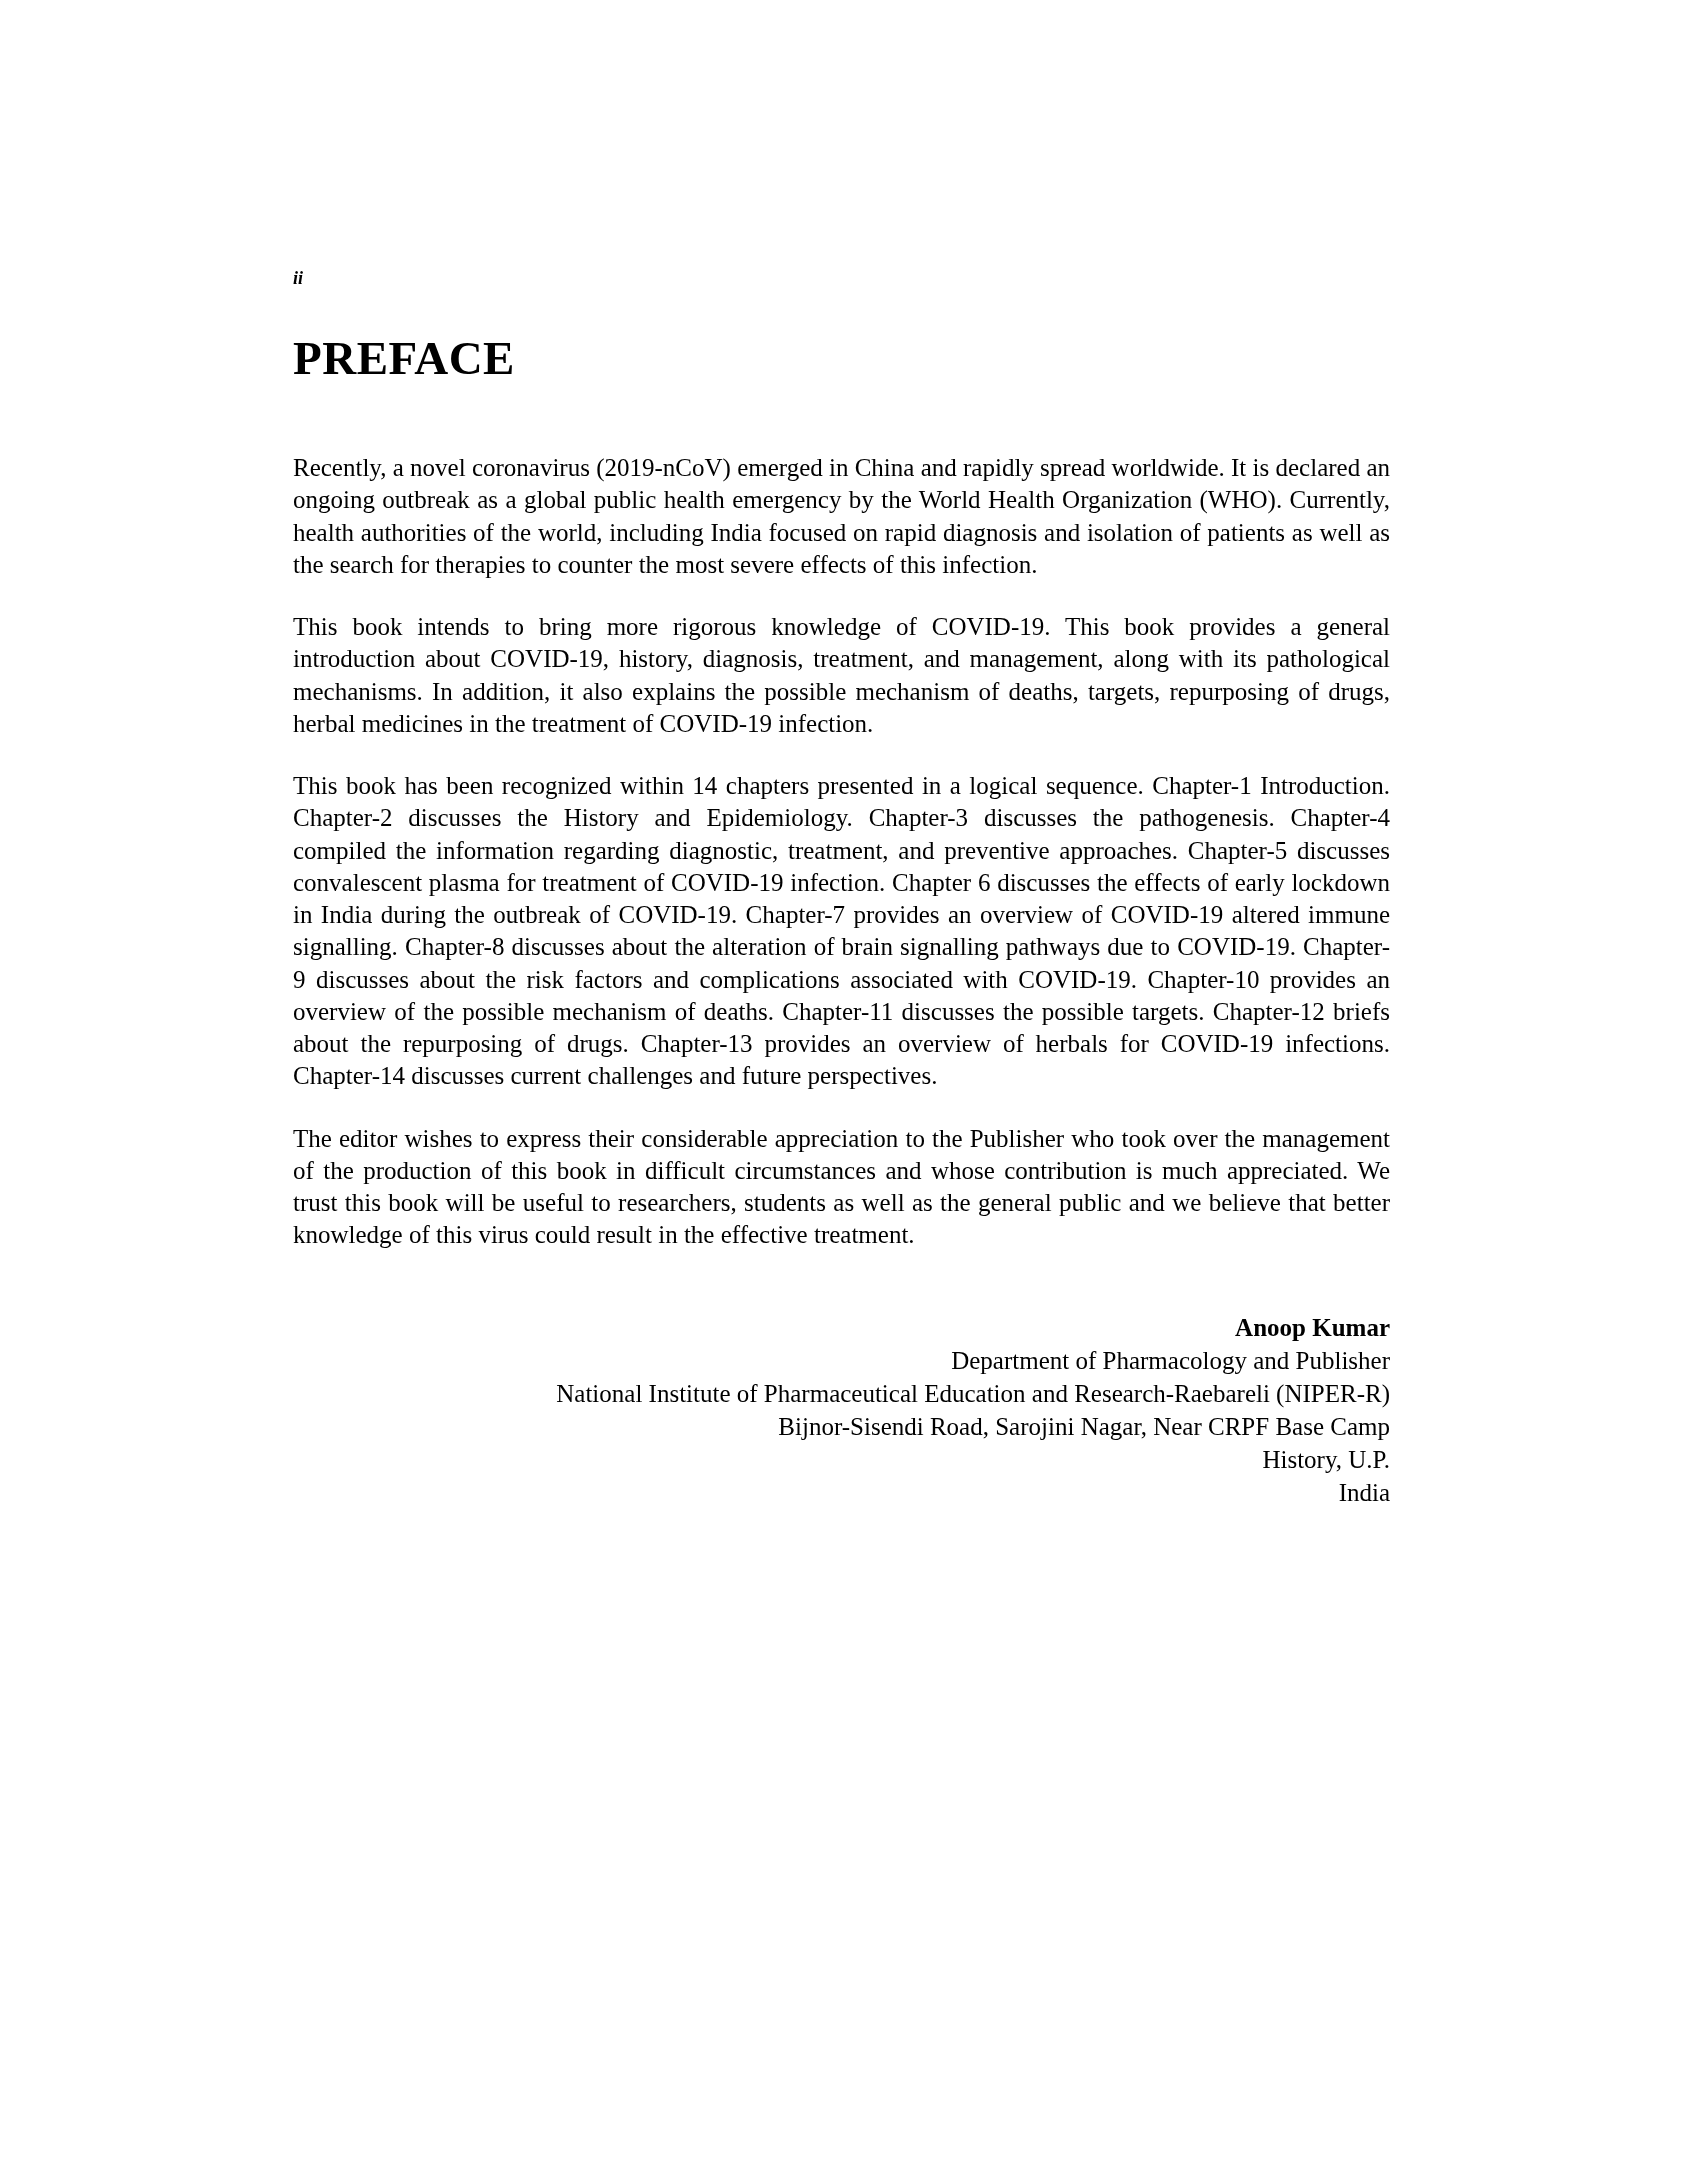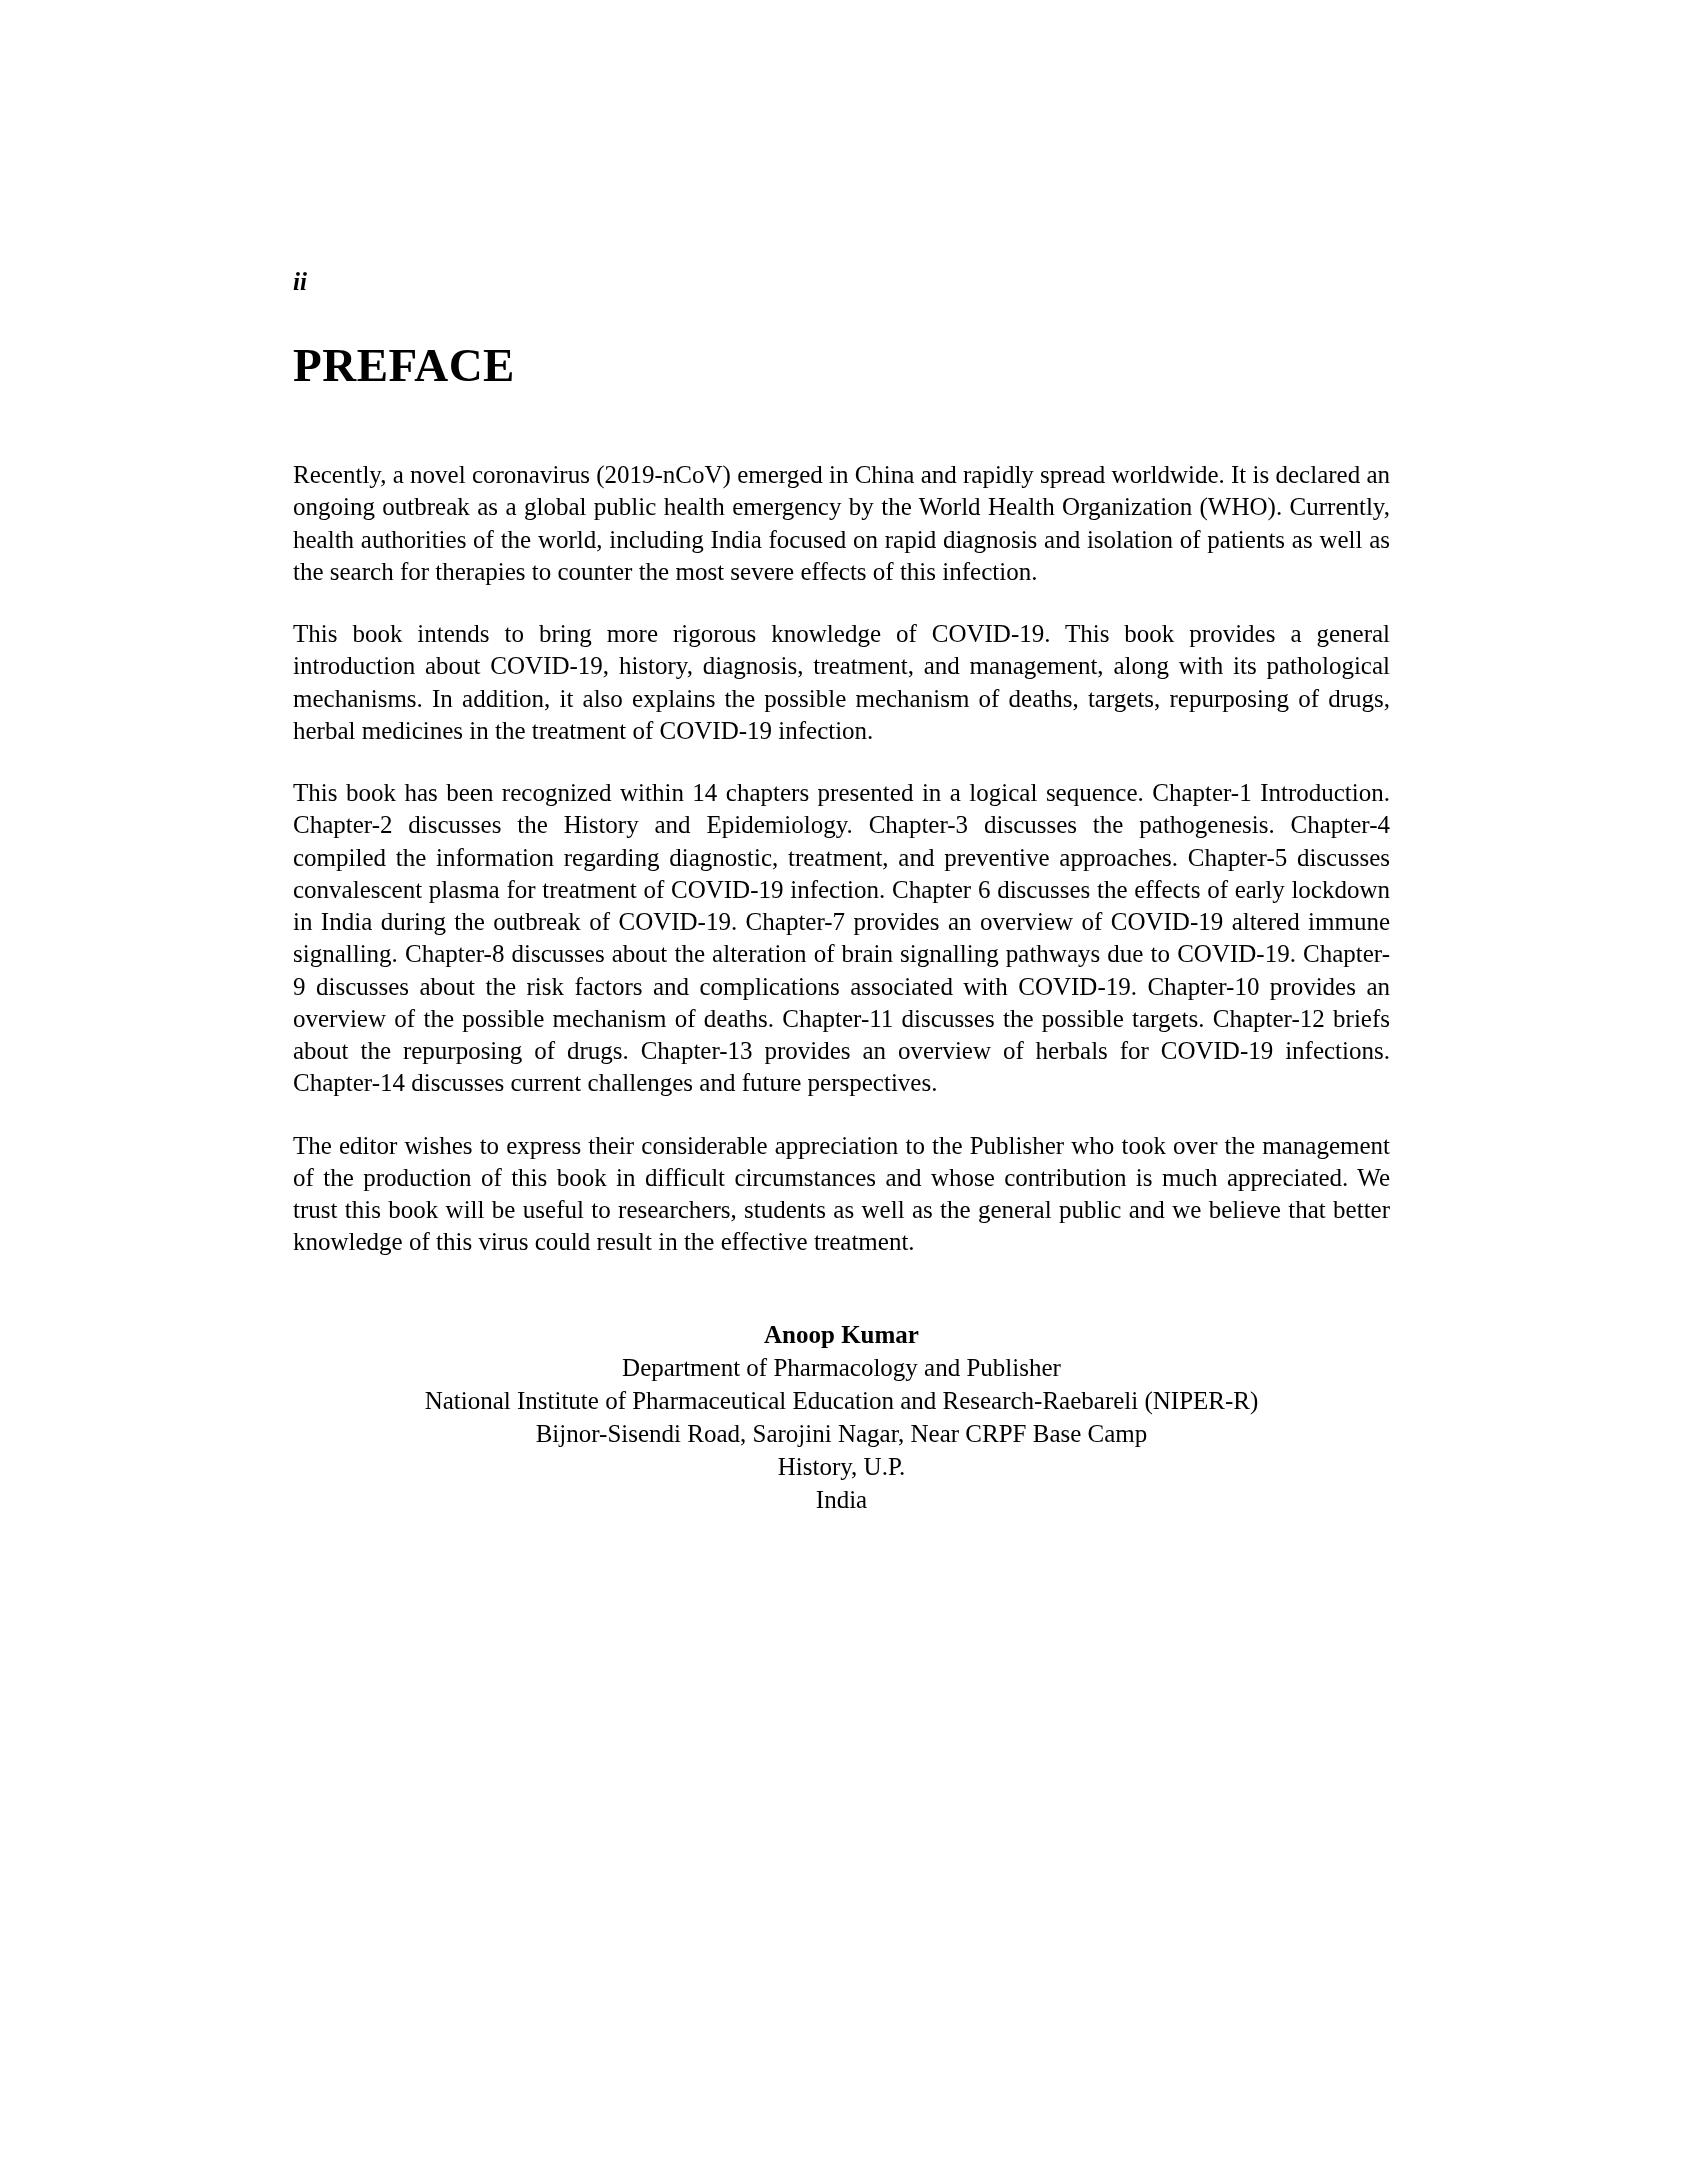--- a/index.html
+++ b/index.html
@@ -25,21 +25,21 @@
   .content {
     position: absolute;
     left: 293px;
     top: 269px;
     width: 1097px;
   }
   .folio {
     font-family: "Liberation Serif", serif;
     font-style: italic;
     font-weight: bold;
-    font-size: 25px;
+    font-size: 18px;
     line-height: 1;
     margin: 0 0 44px 0;
   }
   .doc-title {
     font-family: "Liberation Serif", serif;
     font-weight: bold;
     font-size: 47px;
     letter-spacing: 0.5px;
     margin: 0 0 67px 0;
   }
@@ -49,21 +49,21 @@
     line-height: 1.29;
     text-align: justify;
     text-justify: inter-word;
     margin: 13px 0 30px 0;
   }
   .body-para:last-of-type {
     margin-bottom: 0;
   }
   .signature-block {
     margin-top: 59px;
-    text-align: center;
+    text-align: right;
     font-family: "Liberation Serif", serif;
     font-size: 25px;
     line-height: 1.32;
   }
   .signature-name {
     font-weight: bold;
   }
   .sig-line {
     display: block;
   }

